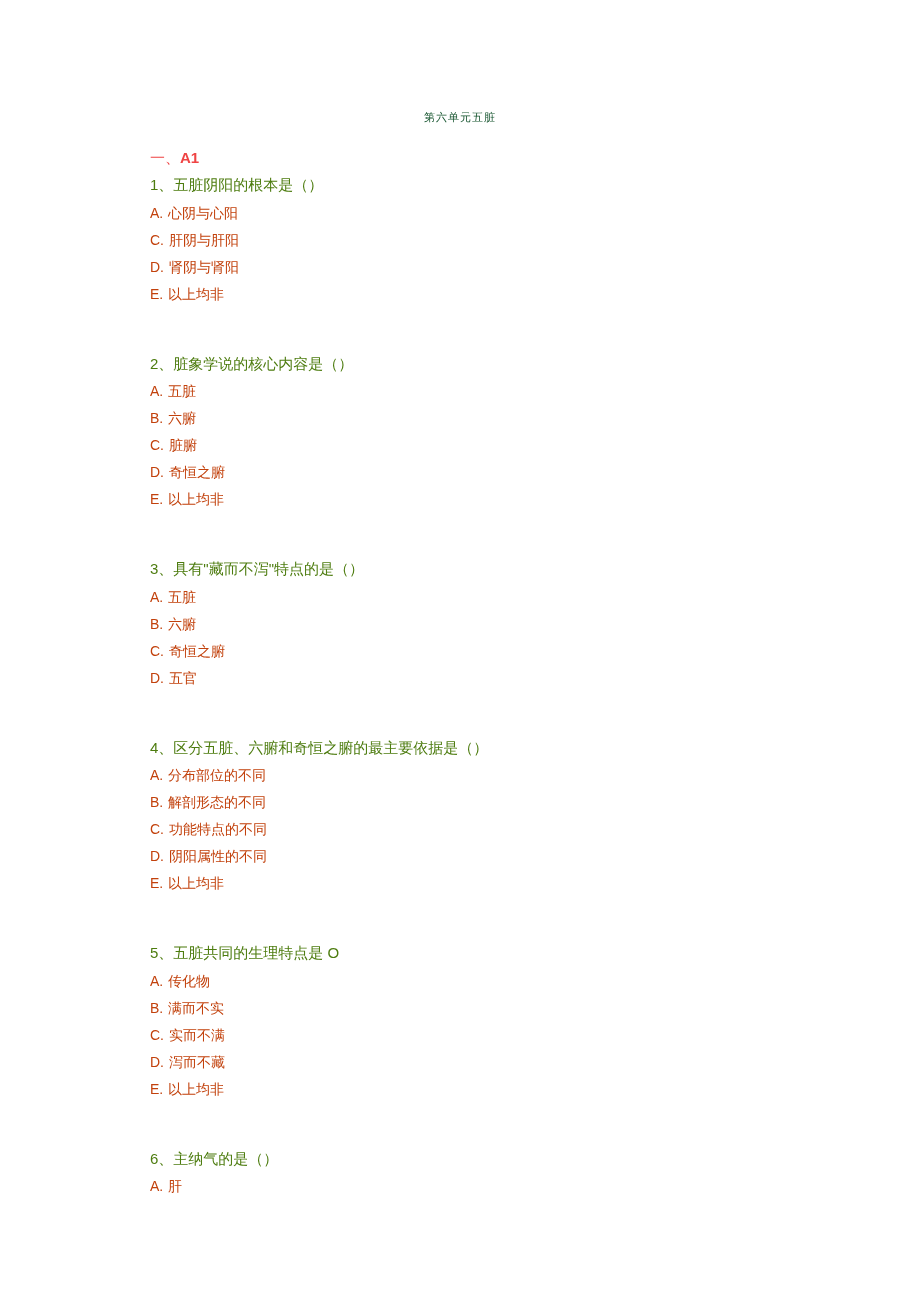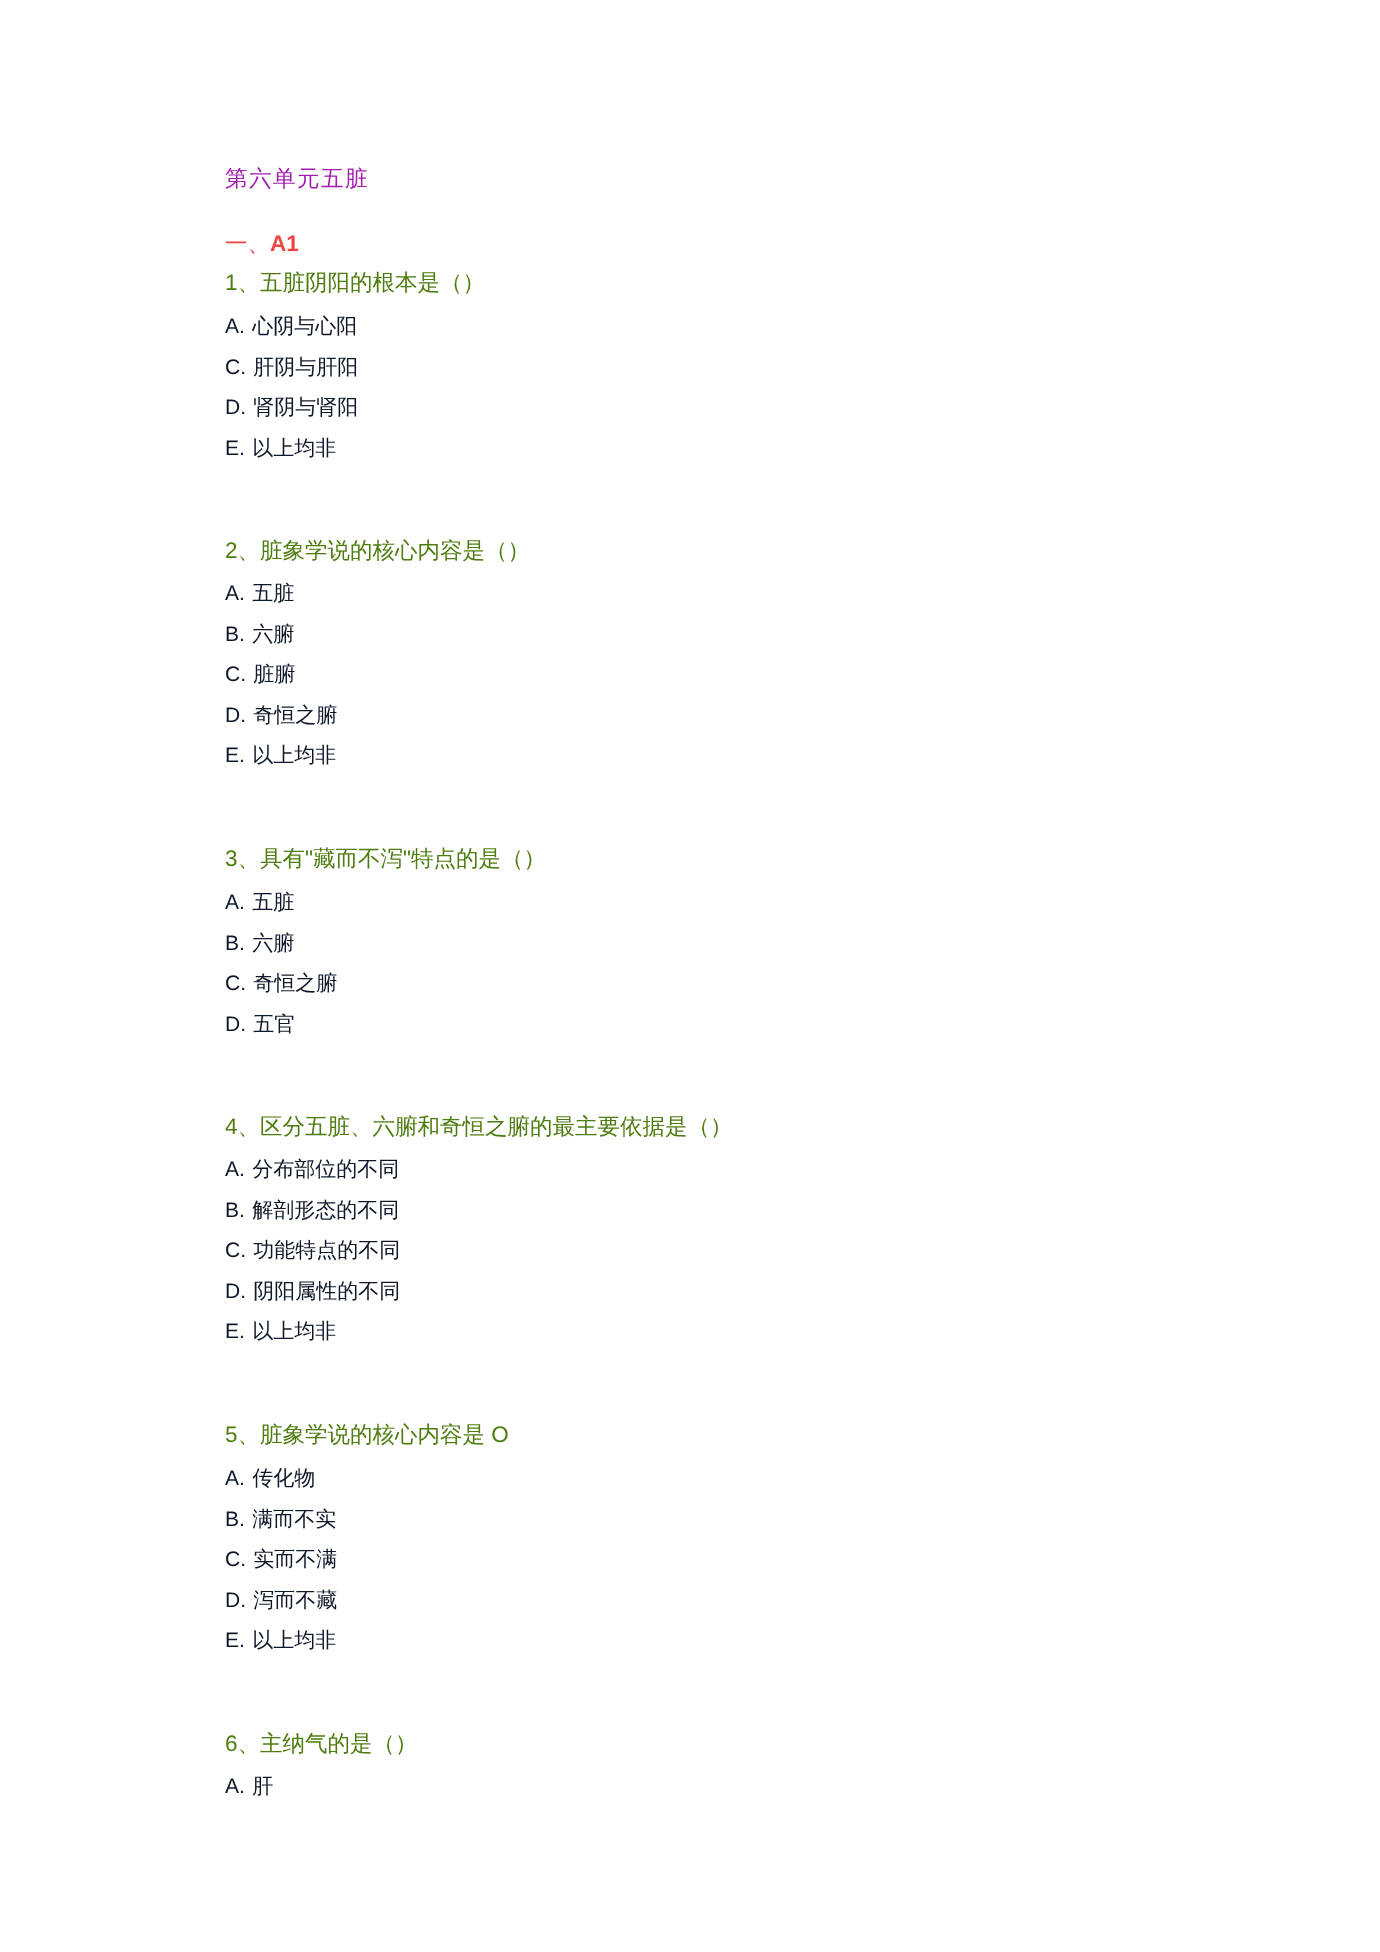--- a/index.html
+++ b/index.html
@@ -4,23 +4,23 @@
   <style>
     * { margin: 0; padding: 0; box-sizing: border-box; }
     body {
       width: 920px;
       min-height: 1301px;
       background: #ffffff;
       font-family: "Microsoft YaHei", "SimSun", Arial, sans-serif;
       padding: 110px 150px 50px 150px;
     }
     .title {
-      text-align: left;
-      color: #a21caf;
-      font-size: 15px;
+      text-align: center;
+      color: #14532d;
+      font-size: 11px;
       font-weight: 500;
       margin-bottom: 24px;
       letter-spacing: 1px;
     }
     .section-header {
       font-size: 15px;
       color: #ef4444;
       margin-bottom: 6px;
     }
     .section-header .bold { font-weight: 700; font-family: Arial, sans-serif; }
@@ -30,21 +30,21 @@
     .question-block:last-child { margin-bottom: 0; }
     .q-stem {
       font-size: 15px;
       color: #4d7c0f;
       margin-bottom: 6px;
       line-height: 1.5;
     }
     .q-stem .num { font-family: Arial, sans-serif; font-weight: 500; }
     .q-option {
       font-size: 14px;
-      color: #0f172a;
+      color: #c2410c;
       margin-bottom: 6px;
       line-height: 1.5;
     }
     .q-option .letter { font-family: Arial, sans-serif; font-weight: 500; margin-right: 1px; }
   </style>
 </head>
 <body>
 
 <div class="title">第六单元五脏</div>
 
@@ -77,21 +77,21 @@
     </div>
     <div class="question-block">
       <div class="q-stem"><span class="num">4</span><span>、区分五脏、六腑和奇恒之腑的最主要依据是（）</span></div>
       <div class="q-option"><span class="letter">A.</span><span> 分布部位的不同</span></div>
       <div class="q-option"><span class="letter">B.</span><span> 解剖形态的不同</span></div>
       <div class="q-option"><span class="letter">C.</span><span> 功能特点的不同</span></div>
       <div class="q-option"><span class="letter">D.</span><span> 阴阳属性的不同</span></div>
       <div class="q-option"><span class="letter">E.</span><span> 以上均非</span></div>
     </div>
     <div class="question-block">
-      <div class="q-stem"><span class="num">5</span><span>、脏象学说的核心内容是 O</span></div>
+      <div class="q-stem"><span class="num">5</span><span>、五脏共同的生理特点是 O</span></div>
       <div class="q-option"><span class="letter">A.</span><span> 传化物</span></div>
       <div class="q-option"><span class="letter">B.</span><span> 满而不实</span></div>
       <div class="q-option"><span class="letter">C.</span><span> 实而不满</span></div>
       <div class="q-option"><span class="letter">D.</span><span> 泻而不藏</span></div>
       <div class="q-option"><span class="letter">E.</span><span> 以上均非</span></div>
     </div>
     <div class="question-block">
       <div class="q-stem"><span class="num">6</span><span>、主纳气的是（）</span></div>
       <div class="q-option"><span class="letter">A.</span><span> 肝</span></div>
     </div>

